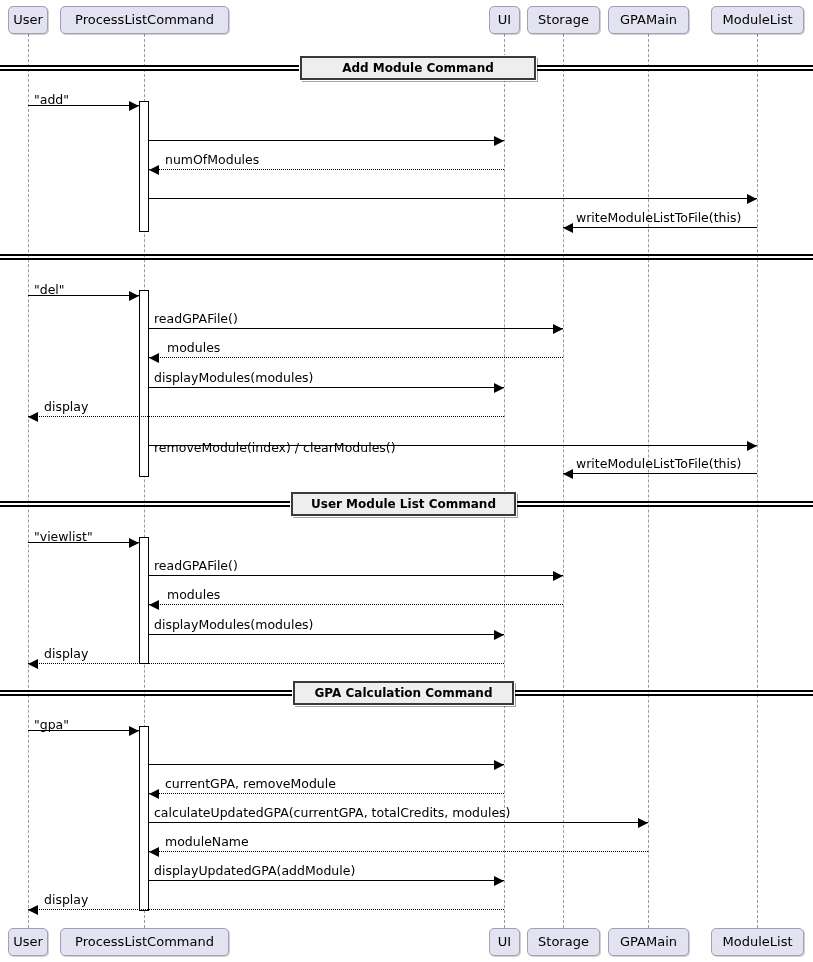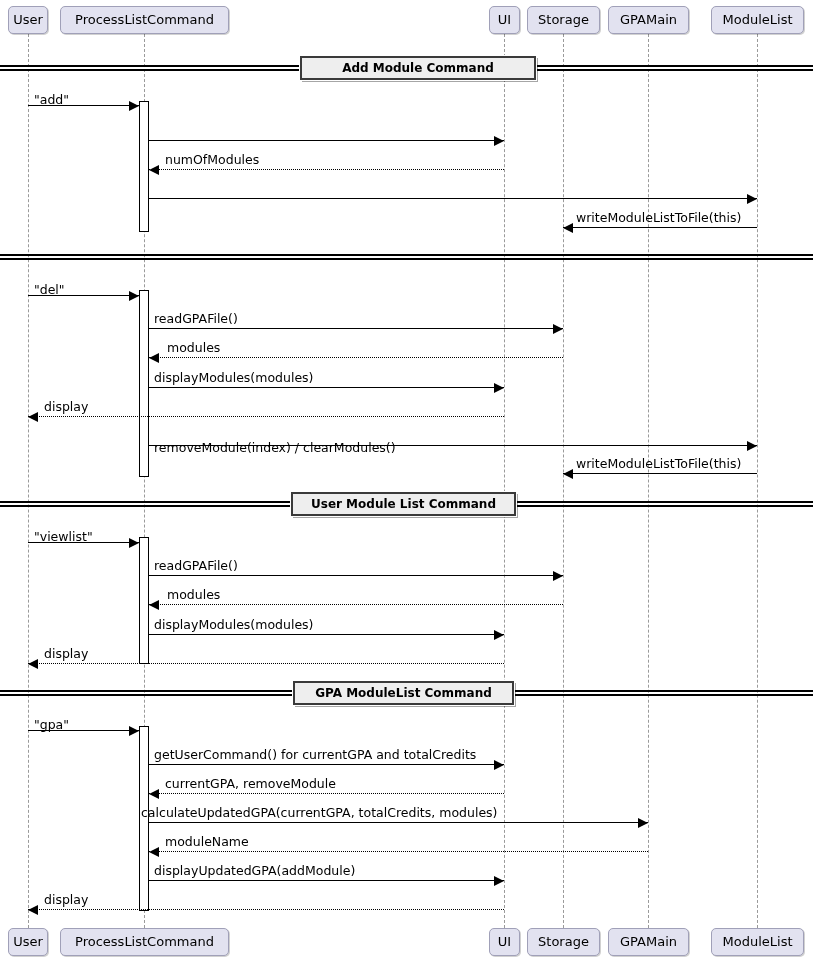--- a/index.html
+++ b/index.html
@@ -193,34 +193,33 @@
     <div class="msg-line dotted" style="left: 149px; top: 604px; width: 414px;"></div>
     <div class="arrowhead open-left" style="top: 600px; left: 149px;"></div>
     <div class="msg-label" style="left: 167px; top: 588px;">modules</div>
     <div class="msg-line" style="left: 149px; top: 634px; width: 355px;"></div>
     <div class="arrowhead solid-right" style="top: 630px; left: 494px;"></div>
     <div class="msg-label" style="left: 154px; top: 618px;">displayModules(modules)</div>
     <div class="msg-line dotted" style="left: 28px; top: 663px; width: 476px;"></div>
     <div class="arrowhead open-left" style="top: 659px; left: 28px;"></div>
     <div class="msg-label" style="left: 44px; top: 647px;">display</div>
     <div class="divider-lines" style="top: 690px;"></div>
-    <div class="divider-label" style="left: 293px; top: 681px; width: 221px;">GPA ModuleList Command</div>
+    <div class="divider-label" style="left: 293px; top: 681px; width: 221px;">GPA Calculation Command</div>
     <div class="activation" style="left: 139px; top: 726px; height: 185px;"></div>
     <div class="msg-line" style="left: 28px; top: 730px; width: 111px;"></div>
     <div class="arrowhead solid-right" style="top: 726px; left: 129px;"></div>
     <div class="msg-label" style="left: 34px; top: 718px;">"gpa"</div>
     <div class="msg-line" style="left: 149px; top: 764px; width: 355px;"></div>
     <div class="arrowhead solid-right" style="top: 760px; left: 494px;"></div>
-    <div class="msg-label" style="left: 154px; top: 748px;">getUserCommand() for currentGPA and totalCredits</div>
     <div class="msg-line dotted" style="left: 149px; top: 793px; width: 355px;"></div>
     <div class="arrowhead open-left" style="top: 789px; left: 149px;"></div>
     <div class="msg-label" style="left: 165px; top: 777px;">currentGPA, removeModule</div>
     <div class="msg-line" style="left: 149px; top: 822px; width: 499px;"></div>
     <div class="arrowhead solid-right" style="top: 818px; left: 638px;"></div>
-    <div class="msg-label" style="left: 141px; top: 806px;">calculateUpdatedGPA(currentGPA, totalCredits, modules)</div>
+    <div class="msg-label" style="left: 154px; top: 806px;">calculateUpdatedGPA(currentGPA, totalCredits, modules)</div>
     <div class="msg-line dotted" style="left: 149px; top: 851px; width: 499px;"></div>
     <div class="arrowhead open-left" style="top: 847px; left: 149px;"></div>
     <div class="msg-label" style="left: 165px; top: 835px;">moduleName</div>
     <div class="msg-line" style="left: 149px; top: 880px; width: 355px;"></div>
     <div class="arrowhead solid-right" style="top: 876px; left: 494px;"></div>
     <div class="msg-label" style="left: 154px; top: 864px;">displayUpdatedGPA(addModule)</div>
     <div class="msg-line dotted" style="left: 28px; top: 909px; width: 476px;"></div>
     <div class="arrowhead open-left" style="top: 905px; left: 28px;"></div>
     <div class="msg-label" style="left: 44px; top: 893px;">display</div>
   </div>

